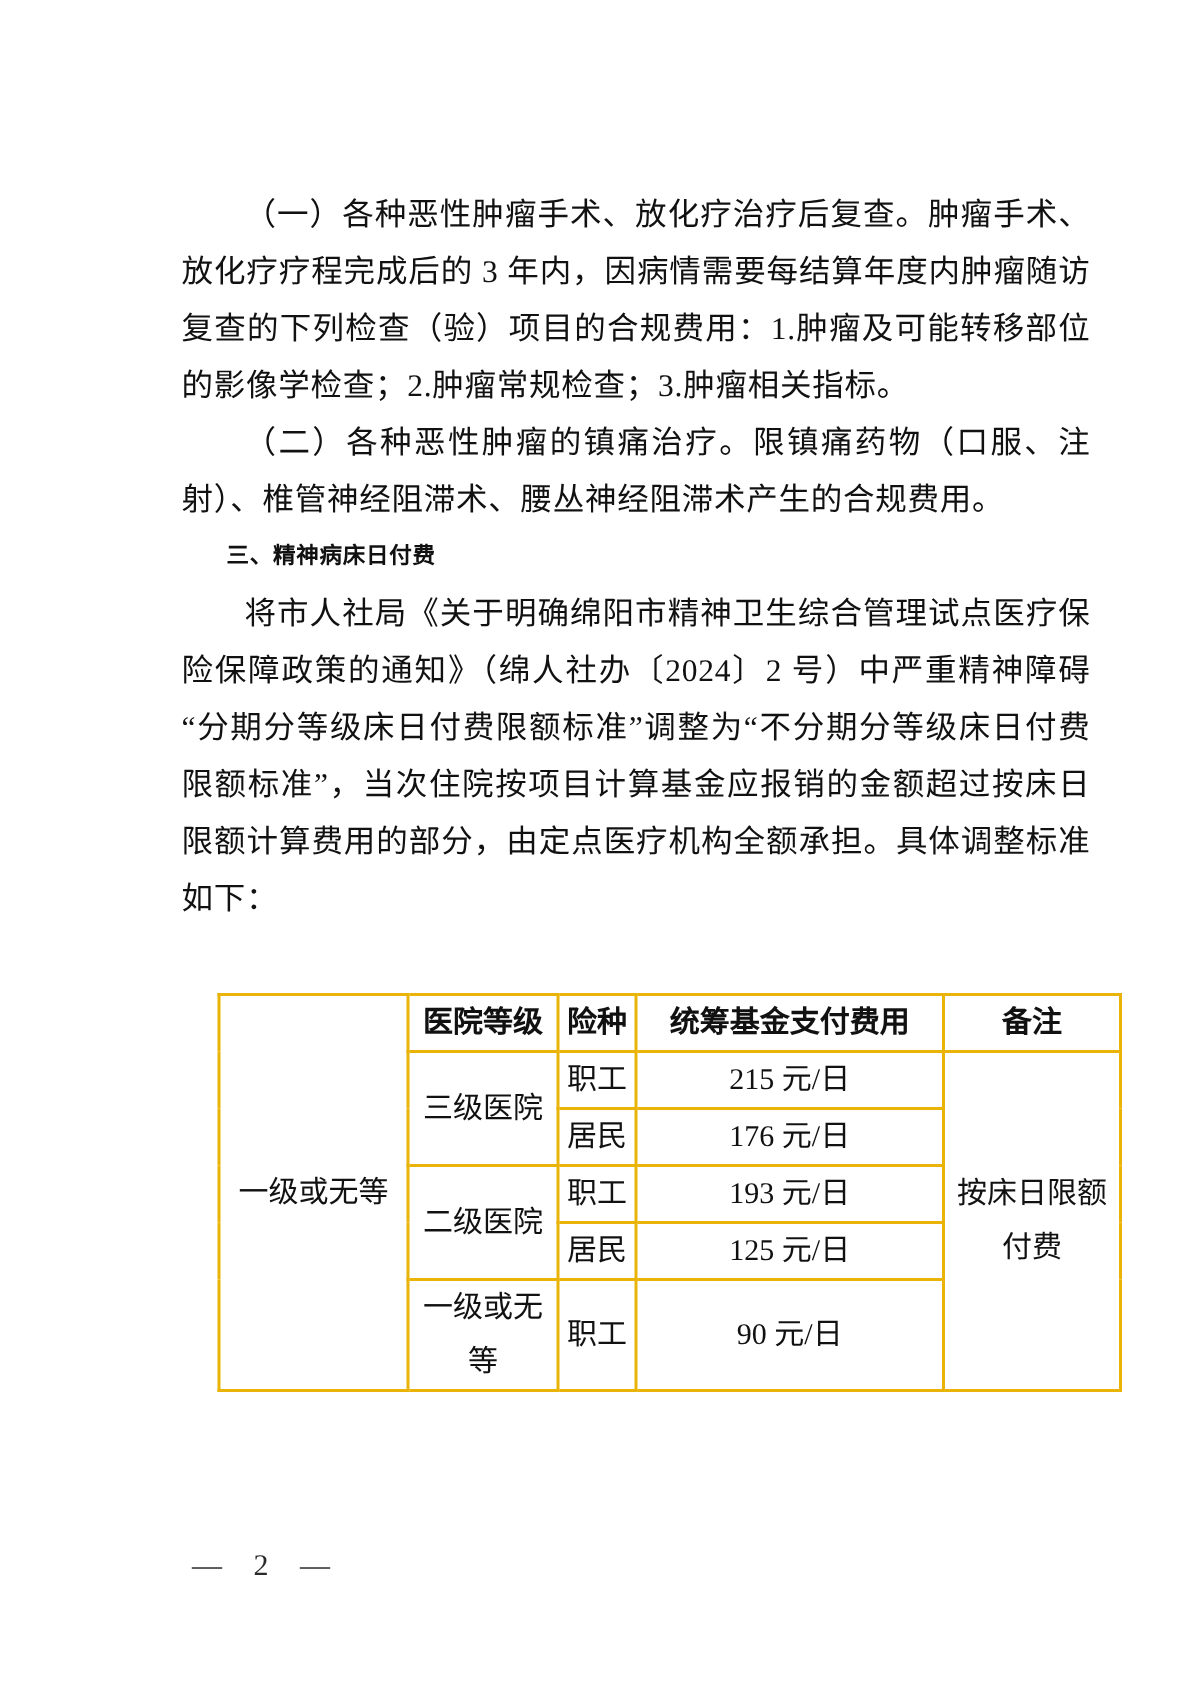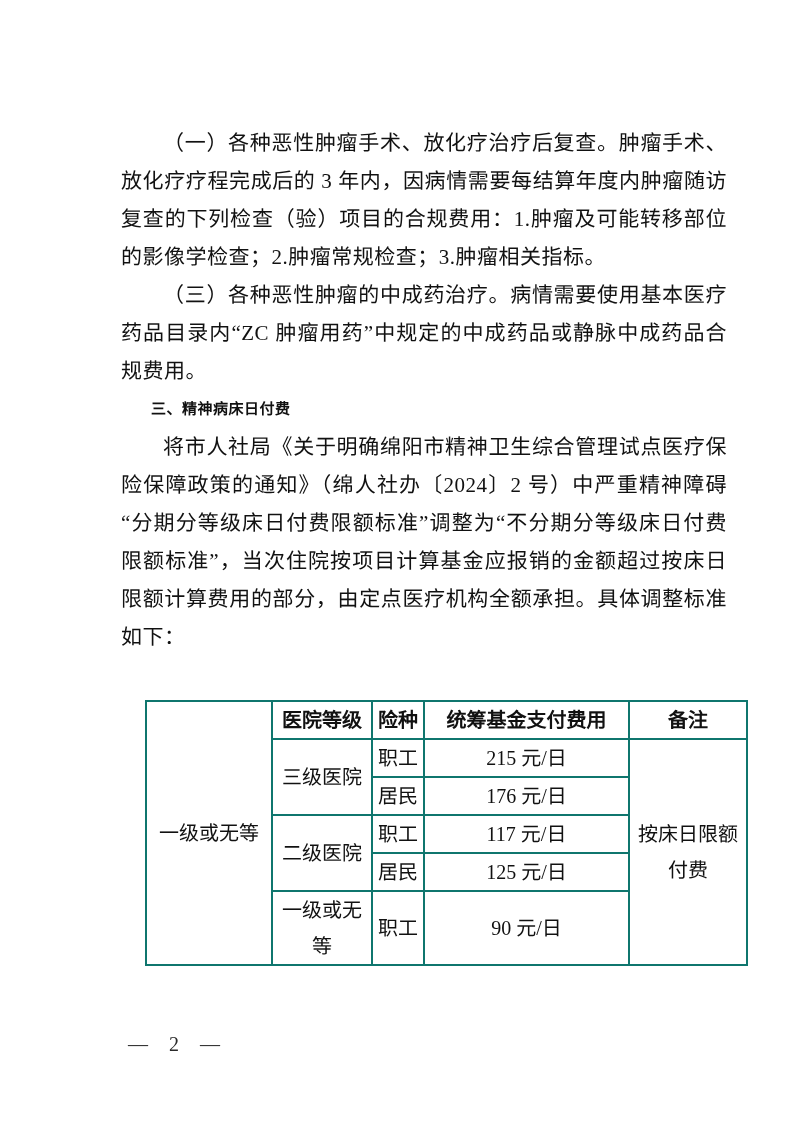--- a/index.html
+++ b/index.html
@@ -42,21 +42,21 @@
     letter-spacing: 0.5px;
   }
   table.adjust-table {
     border-collapse: collapse;
     table-layout: fixed;
     width: 601px;
     margin: 44px 0 0 24px;
   }
   table.adjust-table td,
   table.adjust-table th {
-    border: 2px solid #0f766e;
+    border: 2px solid #eab308;
     text-align: center;
     vertical-align: middle;
     padding: 0 2px;
     font-size: 20px;
     line-height: 36px;
     font-weight: normal;
     word-break: break-all;
   }
   table.adjust-table tr {
     height: 38px;
@@ -76,22 +76,22 @@
   }
 </style>
 </head>
 <body>
 
 <div class="page">
   <div class="content">
 
     <p class="body-para">（一）各种恶性肿瘤手术、放化疗治疗后复查。肿瘤手术、放化疗疗程完成后的 3 年内，因病情需要每结算年度内肿瘤随访复查的下列检查（验）项目的合规费用：1.肿瘤及可能转移部位的影像学检查；2.肿瘤常规检查；3.肿瘤相关指标。</p>
 
+    <p class="body-para">（二）各种恶性肿瘤的镇痛治疗。限镇痛药物（口服、注射）、椎管神经阻滞术、腰丛神经阻滞术产生的合规费用。</p>
 
-    <p class="body-para">（三）各种恶性肿瘤的中成药治疗。病情需要使用基本医疗药品目录内“ZC 肿瘤用药”中规定的中成药品或静脉中成药品合规费用。</p>
 
     <h3 class="section-heading">三、精神病床日付费</h3>
 
     <p class="body-para">将市人社局《关于明确绵阳市精神卫生综合管理试点医疗保险保障政策的通知》（绵人社办〔2024〕2 号）中严重精神障碍“分期分等级床日付费限额标准”调整为“不分期分等级床日付费限额标准”，当次住院按项目计算基金应报销的金额超过按床日限额计算费用的部分，由定点医疗机构全额承担。具体调整标准如下：</p>
 
     <table class="adjust-table">
       <colgroup>
         <col style="width:126px">
         <col style="width:100px">
         <col style="width:52px">
@@ -112,21 +112,21 @@
           <td>215 元/日</td>
           <td rowspan="5">按床日限额付费</td>
         </tr>
         <tr>
           <td>居民</td>
           <td>176 元/日</td>
         </tr>
         <tr>
           <td rowspan="2">二级医院</td>
           <td>职工</td>
-          <td>117 元/日</td>
+          <td>193 元/日</td>
         </tr>
         <tr>
           <td>居民</td>
           <td>125 元/日</td>
         </tr>
         <tr>
           <td>一级或无等</td>
           <td>职工</td>
           <td>90 元/日</td>
         </tr>

